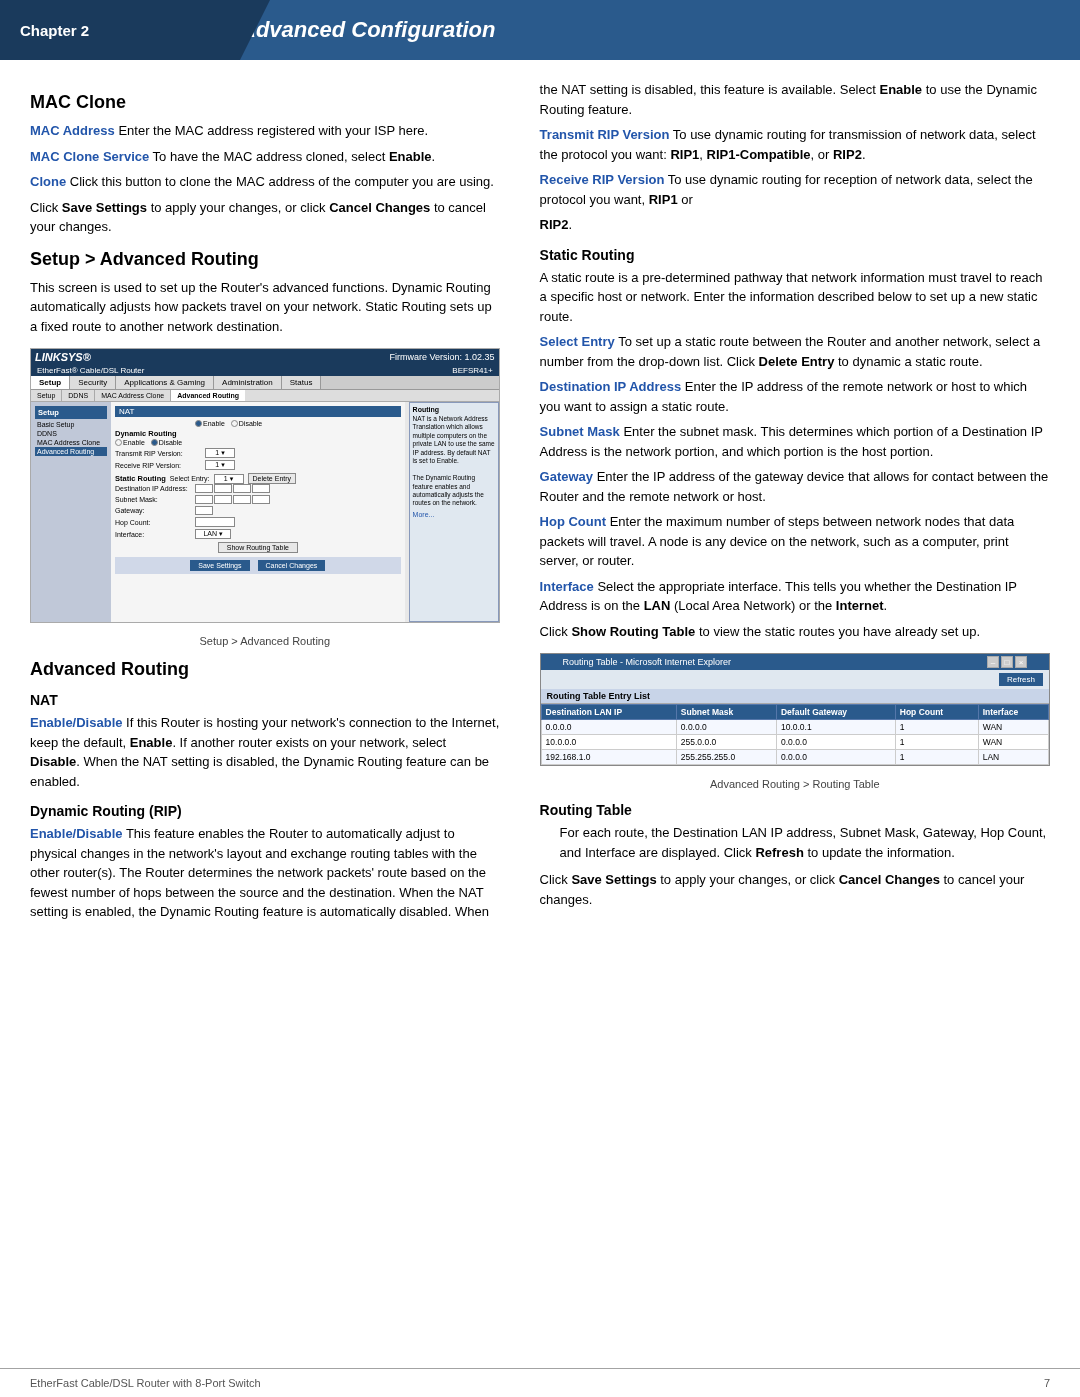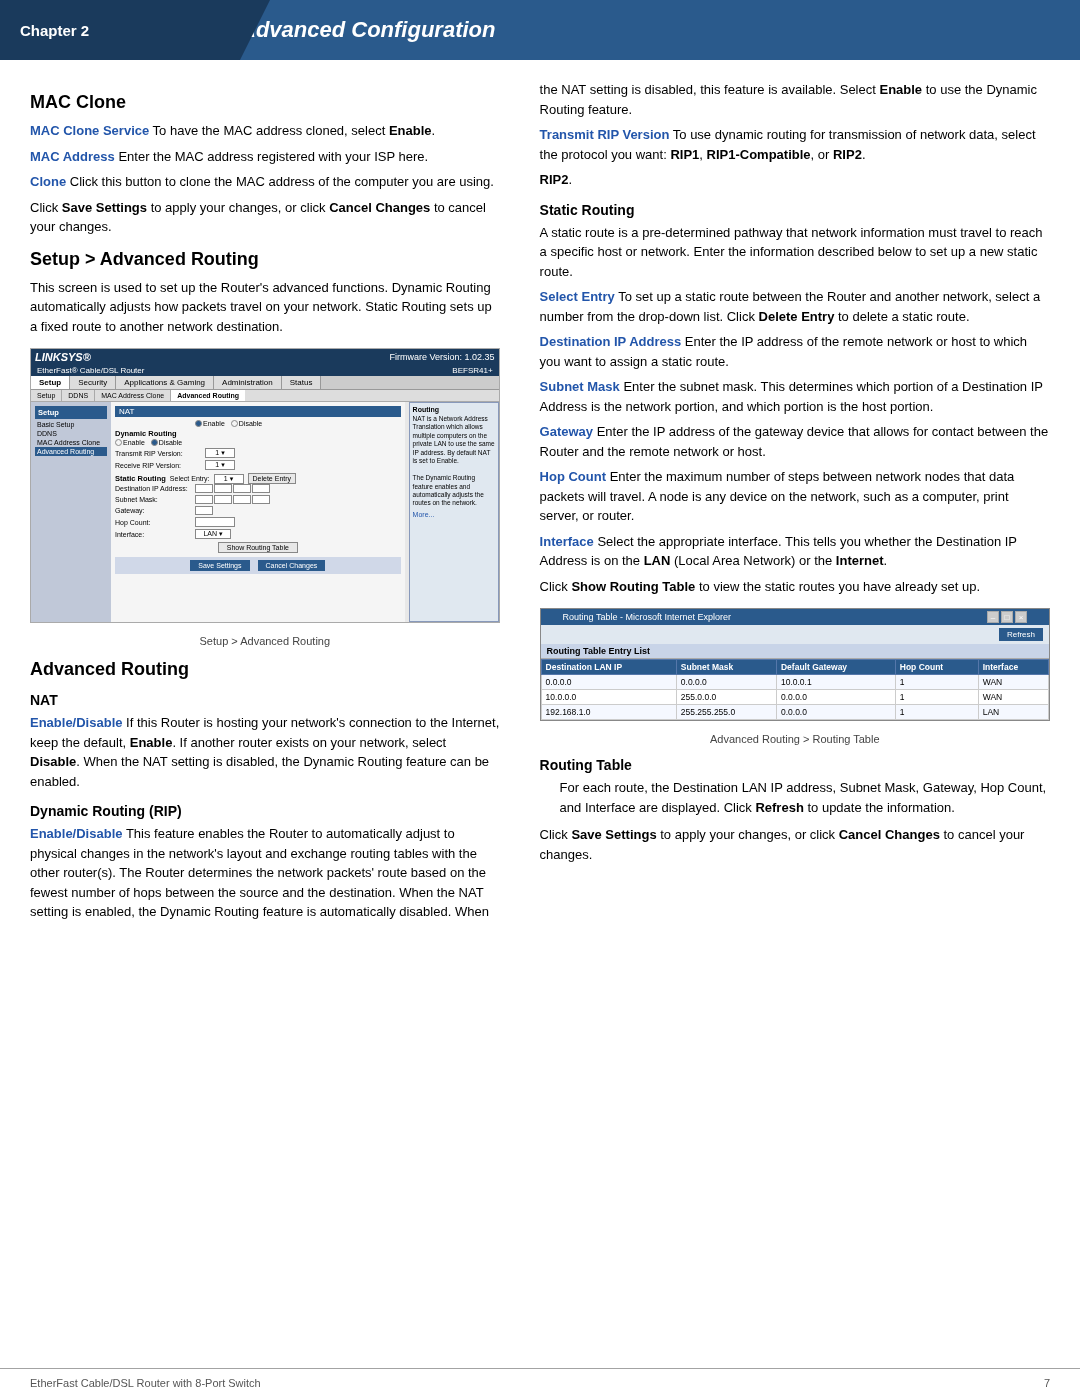--- a/index.html
+++ b/index.html
@@ -413,27 +413,27 @@
   </div>
 </div>
 
 <div class="main-content">
 
   <div class="left-col">
 
     <h2 class="section-h2">MAC Clone</h2>
 
     <p>
+      <span class="term-blue">MAC Address</span>
+      <span> Enter the MAC address registered with your ISP here.</span>
+    </p>
+
+    <p>
       <span class="term-blue">MAC Clone Service</span>
       <span> To have the MAC address cloned, select </span><span class="term-bold">Enable</span><span>.</span>
-    </p>
-
-    <p>
-      <span class="term-blue">MAC Address</span>
-      <span> Enter the MAC address registered with your ISP here.</span>
     </p>
 
     <p>
       <span class="term-blue">Clone</span>
       <span>  Click this button to clone the MAC address of the computer you are using.</span>
     </p>
 
     <p>
       <span>Click </span><span class="term-bold">Save Settings</span><span> to apply your changes, or click </span><span class="term-bold">Cancel Changes</span><span> to cancel your changes.</span>
     </p>
@@ -588,30 +588,34 @@
     <p>
       <span>the NAT setting is disabled, this feature is available. Select </span><span class="term-bold">Enable</span><span> to use the Dynamic Routing feature.</span>
     </p>
 
     <p>
       <span class="term-blue">Transmit RIP Version</span>
       <span> To use dynamic routing for transmission of network data, select the protocol you want: </span><span class="term-bold">RIP1</span><span>, </span><span class="term-bold">RIP1-Compatible</span><span>, or </span><span class="term-bold">RIP2</span><span>.</span>
     </p>
 
     <p>
+      <span class="term-blue">Receive RIP Version</span>
+      <span>  To use dynamic routing for reception of network data, select the protocol you want, </span><span class="term-bold">RIP1</span><span> or </span>
+    </p>
+    <p>
       <span class="term-bold">RIP2</span><span>.</span>
     </p>
 
     <h3 class="section-h3">Static Routing</h3>
 
     <p>A static route is a pre-determined pathway that network information must travel to reach a specific host or network. Enter the information described below to set up a new static route.</p>
 
     <p>
       <span class="term-blue">Select Entry</span>
-      <span>  To set up a static route between the Router and another network, select a number from the drop-down list. Click </span><span class="term-bold">Delete Entry</span><span> to delete a static route.</span>
+      <span>  To set up a static route between the Router and another network, select a number from the drop-down list. Click </span><span class="term-bold">Delete Entry</span><span> to dynamic a static route.</span>
     </p>
 
     <p>
       <span class="term-blue">Destination IP Address</span>
       <span>  Enter the IP address of the remote network or host to which you want to assign a static route.</span>
     </p>
 
     <p>
       <span class="term-blue">Subnet Mask</span>
       <span>  Enter the subnet mask. This determines which portion of a Destination IP Address is the network portion, and which portion is the host portion.</span>

